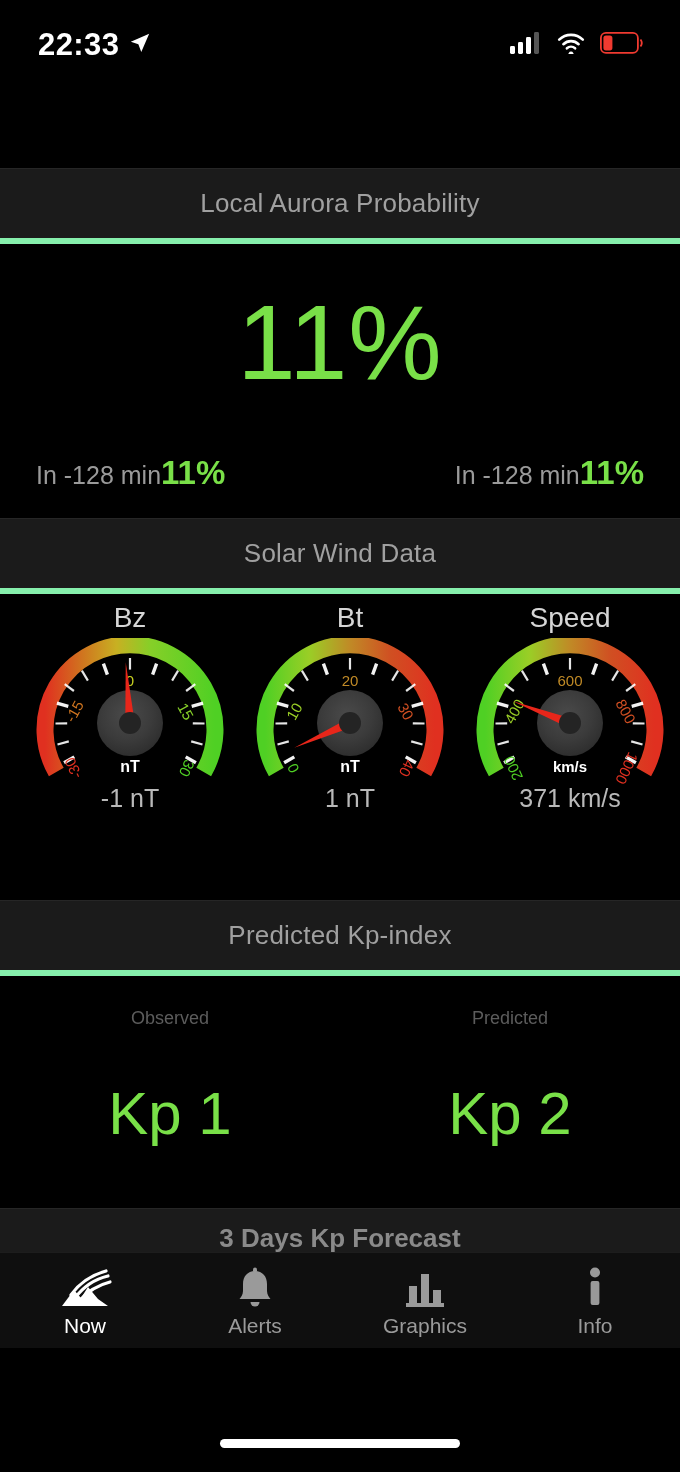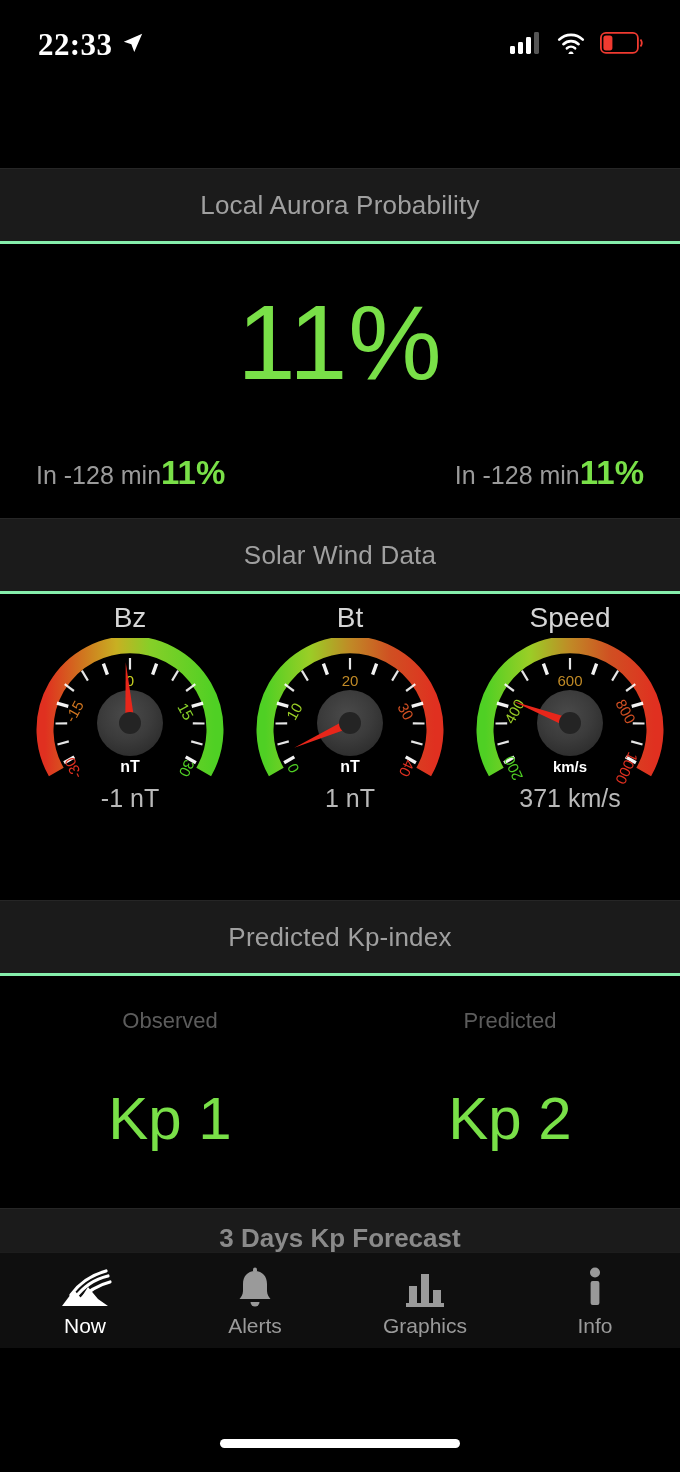--- a/index.html
+++ b/index.html
@@ -9,33 +9,32 @@
     font-family:"Liberation Sans", sans-serif;
     overflow:hidden;
   }
   .phone { position:relative; width:680px; height:1472px; background:#000; }
 
   
   .statusbar {
     position:absolute; top:0; left:0; right:0; height:74px;
     display:flex; align-items:center; justify-content:space-between;
     padding:16px 36px 0 38px;
-    font-family:Liberation Serif, serif;
   }
   .sb-left { display:flex; align-items:center; gap:10px; }
   .sb-time { color:#fff; font-size:31px; font-weight:600; letter-spacing:0.4px; }
   .sb-right { display:flex; align-items:center; gap:14px; }
 
   
   .section-header {
     background:#1b1b1b;
     height:76px;
     display:flex; align-items:center; justify-content:center;
     border-top:1px solid #262626;
-    border-bottom:3px solid #86efac;
+    border-bottom:6px solid #86efac;
   }
   .section-header .st {
     color:#a0a0a0; font-size:26px; font-weight:400; letter-spacing:0.2px;
   }
 
   
   .prob-panel { position:relative; height:274px; background:#000; }
   .prob-main {
     position:absolute; top:46px; left:0; right:0;
     text-align:center;
@@ -58,21 +57,21 @@
   .gauge-title { color:#d6d6d6; font-size:28px; font-weight:400; margin-bottom:4px; }
   .gauge-svg { display:block; margin:0 auto; }
   .gauge-value { color:#b9b9b9; font-size:25px; font-weight:400; margin-top:-4px; }
 
   
   .kp-panel { height:196px; background:#000; position:relative; }
   .kp-labels {
     display:flex; padding-top:32px;
   }
   .kp-cell { flex:1; text-align:center; }
-  .kp-lbl { color:#5c5c5c; font-size:22px; }
+  .kp-lbl { color:#5c5c5c; font-size:18px; }
   .kp-vals { display:flex; margin-top:50px; }
   .kp-val { flex:1; text-align:center; color:#79e048; font-size:60px; font-weight:300; }
 
   
   .forecast-header {
     background:#1b1b1b; height:60px;
     display:flex; align-items:flex-start; justify-content:center;
     padding-top:14px;
     border-top:1px solid #262626;
   }

